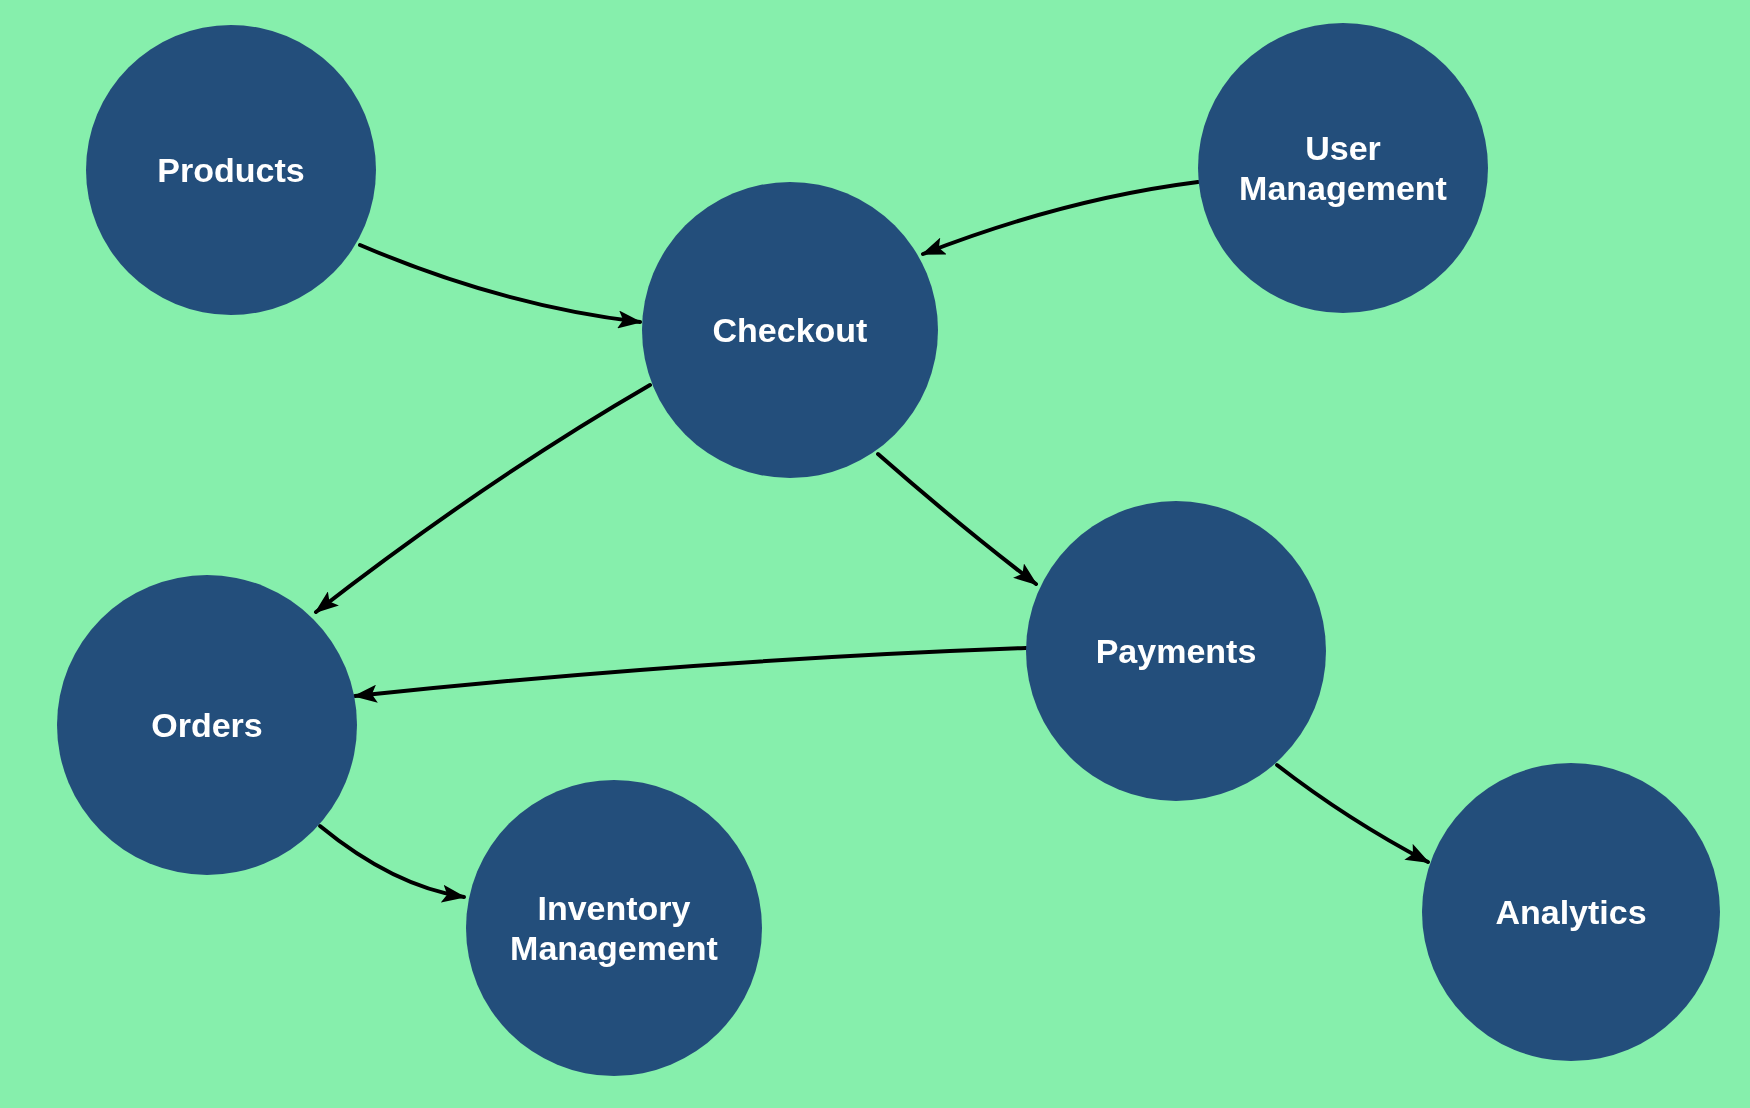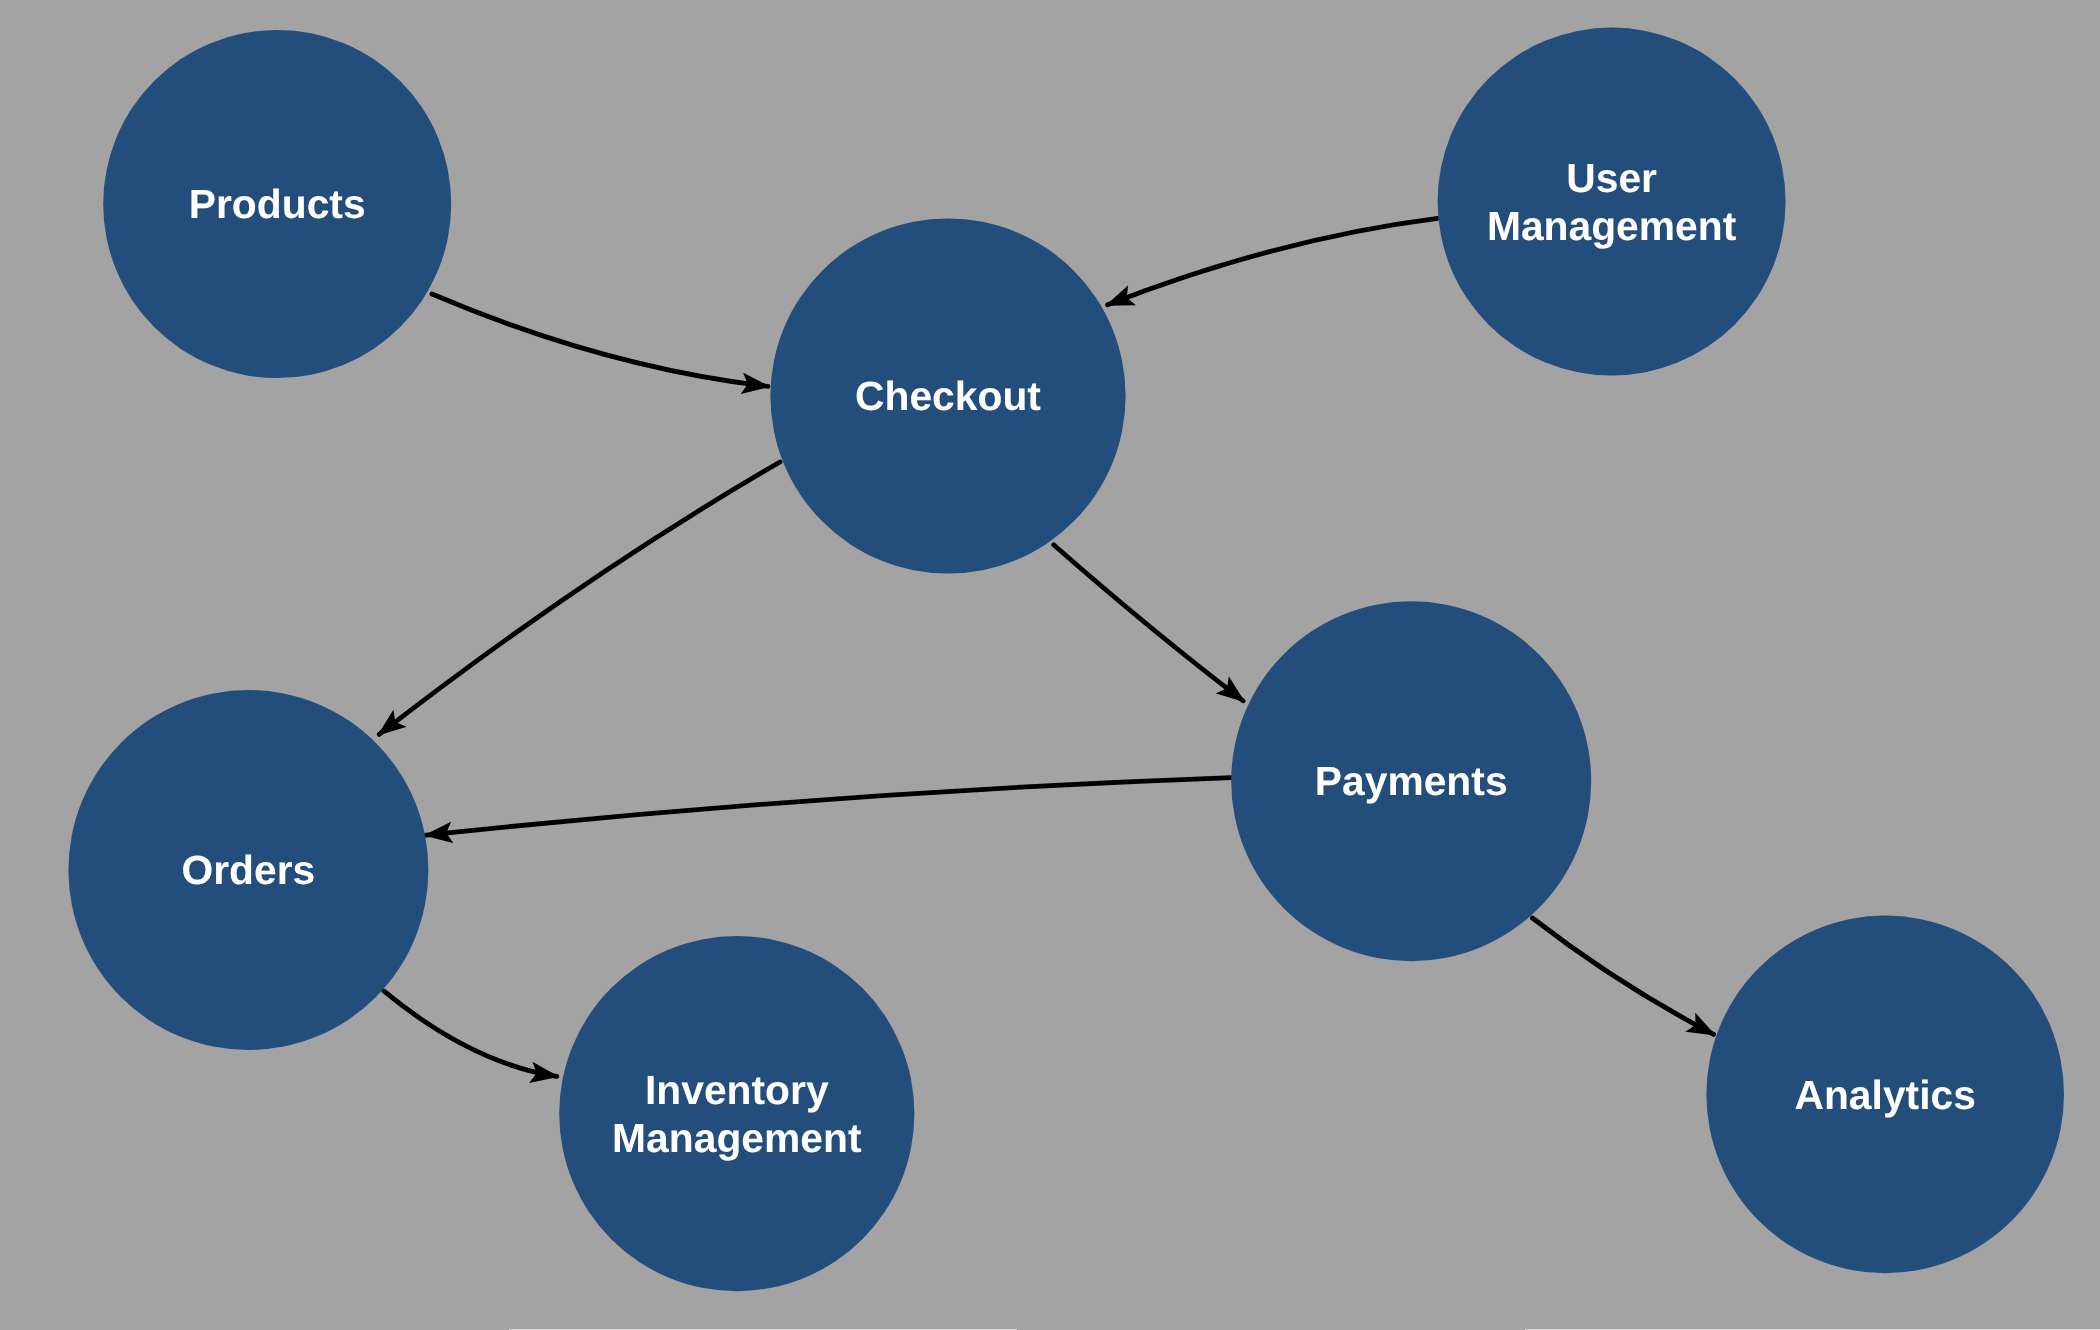--- a/index.html
+++ b/index.html
@@ -4,21 +4,21 @@
 <style>
   html, body {
     margin: 0;
     padding: 0;
     background: #ffffff;
   }
   .stage {
     position: relative;
     width: 1750px;
     height: 1108px;
-    background: #a3a3a3;
+    background: #86efac;
     overflow: hidden;
   }
   svg.diagram {
     display: block;
     width: 1750px;
     height: 1108px;
   }
   svg.diagram text {
     font-family: "Liberation Sans", sans-serif;
     font-weight: 700;

